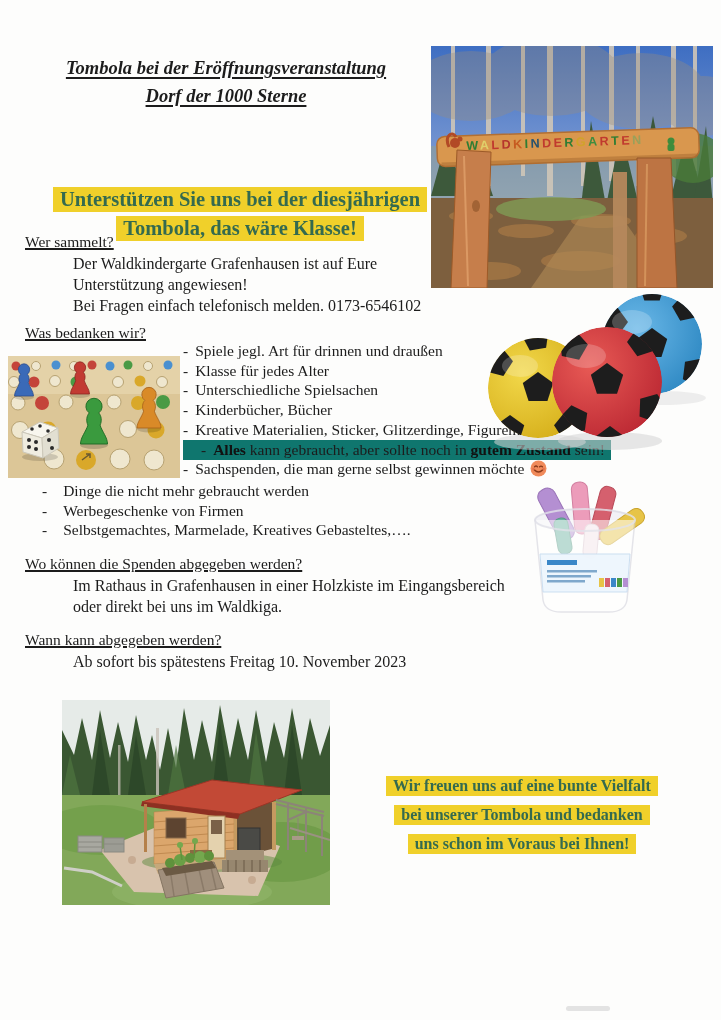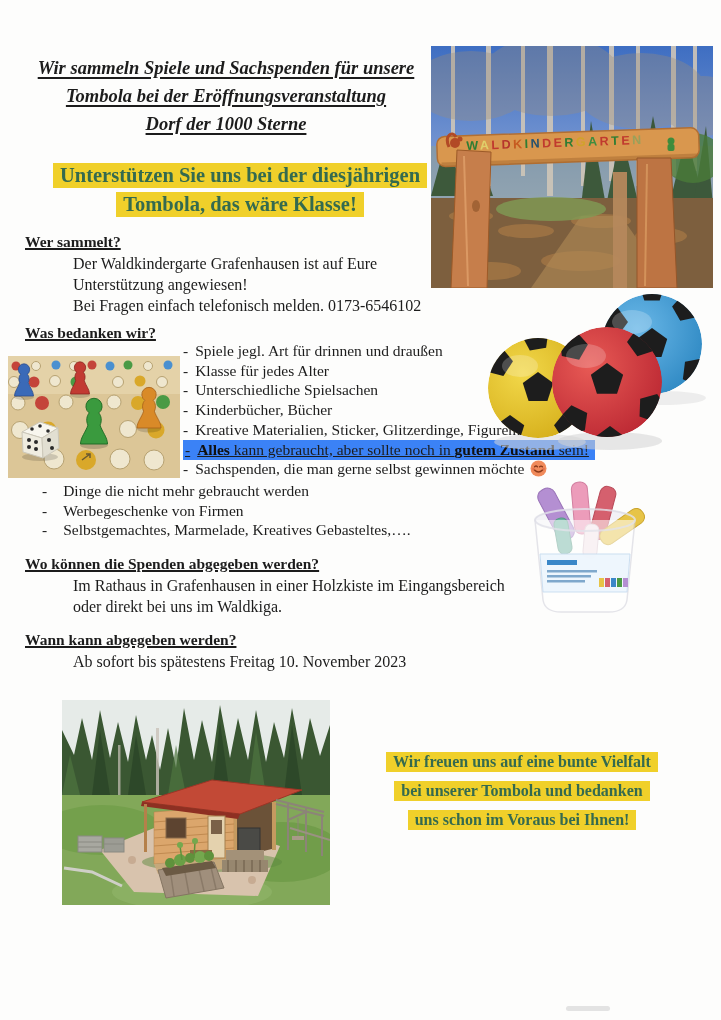--- a/index.html
+++ b/index.html
@@ -4,55 +4,54 @@
 <style>
   html,body{margin:0;padding:0;background:#ffffff;}
   .page{position:relative;width:721px;height:1020px;background:#fdfdfc;overflow:hidden;
         font-family:"Liberation Serif","DejaVu Serif",serif;color:#1c1c1c;}
   .abs{position:absolute;}
   
   #title{left:24px;top:54px;width:404px;text-align:center;font-size:18.5px;font-weight:bold;
          font-style:italic;line-height:28px;}
   .title-line{display:block;text-decoration:underline;text-decoration-thickness:1.5px;text-underline-offset:3px;}
   
-  .promo{font-weight:bold;color:#346a4f;text-align:center;}
+  .promo{font-weight:bold;color:#346a4f;text-align:center;margin-top:24px;}
   #promo-top{left:30px;top:161px;width:420px;font-size:20.5px;line-height:29px;}
   #promo-bottom{left:328px;top:747px;width:388px;font-size:16px;line-height:29px;}
   .hl-y{background:#f0d02a;padding:1px 7px 2px;}
   
-  .sec-h{font-weight:bold;text-decoration:underline;text-decoration-thickness:1.5px;
+  .sec-h{font-weight:normal;text-decoration:underline;text-decoration-thickness:1.5px;
          font-size:15.5px;line-height:22px;}
   .body-line{font-size:16px;line-height:21px;margin-left:48px;}
   #who{left:25px;top:231px;width:440px;}
   #was-h{left:25px;top:322px;width:300px;}
   #where{left:25px;top:553px;width:490px;}
   #when{left:25px;top:629px;width:440px;}
   
   #bullets1{left:183px;top:341px;width:480px;}
   #bullets2{left:42px;top:481px;width:490px;}
   .bl{font-size:15.5px;line-height:19.7px;white-space:nowrap;}
   .mk{margin-right:7px;}
   .mk2{margin-right:16px;}
-  .hl-g{background:#3b82f6;padding:1px 6px 2px 2px;text-decoration:underline;}
+  .hl-g{background:#0f766e;padding:1px 6px 2px 18px;}
   .hl-g b{color:#111;}
   .bl svg{vertical-align:-3px;margin-left:6px;}
   
   svg{display:block;}
   #gate-sign{left:430px;top:136px;width:250px;text-align:center;transform:rotate(-2deg);
              font-family:"Liberation Sans","DejaVu Sans",sans-serif;font-weight:bold;
              font-size:12.5px;letter-spacing:2.5px;line-height:14px;}
   #scan-smudge{left:566px;top:1006px;width:44px;height:5px;background:#dcdcdc;border-radius:3px;opacity:.8;}
 </style>
 </head>
 <body>
 
 <div class="page">
 
   <div class="abs" id="title">
-    <span class="title-line">Wir sammeln Spiele und Sachspenden für unsere</span>
     <span class="title-line">Tombola bei der Eröffnungsveranstaltung</span>
     <span class="title-line">Dorf der 1000 Sterne</span>
   </div>
 
   <svg class="abs" style="left:431px;top:46px;" width="282" height="242" viewBox="0 0 282 242" preserveAspectRatio="none">
     <defs>
       <linearGradient id="sky" x1="0" y1="0" x2="0" y2="1">
         <stop offset="0" stop-color="#3e6ec2"></stop>
           <stop offset="1" stop-color="#8fa8d8"></stop>
       </linearGradient>

